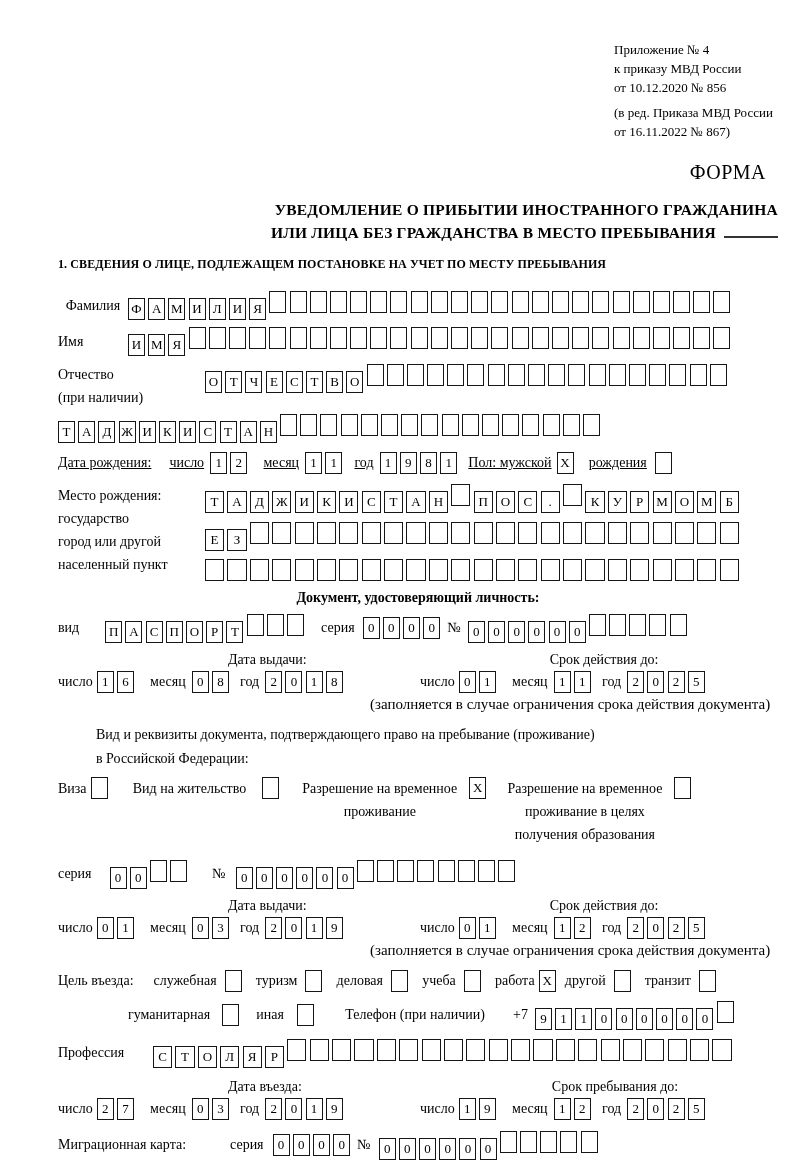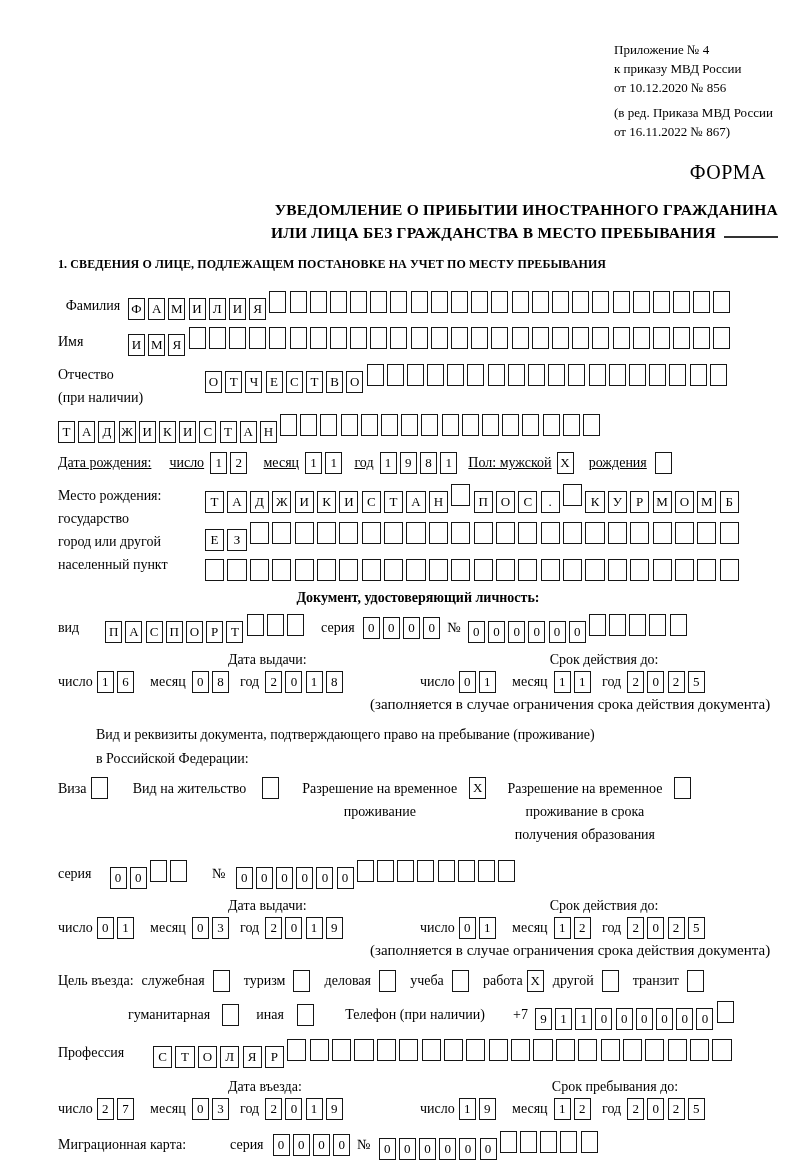--- a/index.html
+++ b/index.html
@@ -149,21 +149,21 @@
     <span class="cells cb" style="margin-left:4px;"><span class="cell"></span></span>
     <span style="margin-left:22px; line-height:23px;">Вид на жительство</span>
     <span class="cells cb" style="margin-left:16px;"><span class="cell"></span></span>
     <span class="optblk" style="margin-left:20px;">
       <div>Разрешение на временное</div>
       <div>проживание</div>
     </span>
     <span class="cells cb" style="margin-left:12px;"><span class="cell">X</span></span>
     <span class="optblk" style="margin-left:18px;">
       <div>Разрешение на временное</div>
-      <div>проживание в срока</div>
+      <div>проживание в целях</div>
       <div>получения образования</div>
     </span>
     <span class="cells cb" style="margin-left:12px;"><span class="cell"></span></span>
   </div>
 
   <div class="row" style="margin-top:14px;">
     <span>серия</span>
     <span class="cells" style="margin-left:18px;"><span class="cell">0</span><span class="cell">0</span><span class="cell"></span><span class="cell"></span></span>
     <span style="margin-left:22px;">№</span>
     <span class="cells" style="margin-left:10px;"><span class="cell">0</span><span class="cell">0</span><span class="cell">0</span><span class="cell">0</span><span class="cell">0</span><span class="cell">0</span><span class="cell"></span><span class="cell"></span><span class="cell"></span><span class="cell"></span><span class="cell"></span><span class="cell"></span><span class="cell"></span><span class="cell"></span></span>
@@ -186,21 +186,21 @@
     <span class="dl">месяц</span>
     <span class="cells"><span class="cell">1</span><span class="cell">2</span></span>
     <span class="dl" style="margin-left:8px;">год</span>
     <span class="cells"><span class="cell">2</span><span class="cell">0</span><span class="cell">2</span><span class="cell">5</span></span>
   </div>
 
   <div class="note" style="margin-left:312px;">(заполняется в случае ограничения срока действия документа)</div>
 
   <div class="row" style="margin-top:11px;">
     <span>Цель въезда:</span>
-    <span style="margin-left:8px;">служебная</span>
+    <span style="margin-left:20px;">служебная</span>
     <span class="cells cb"><span class="cell"></span></span>
     <span style="margin-left:11px;">туризм</span>
     <span class="cells cb"><span class="cell"></span></span>
     <span style="margin-left:11px;">деловая</span>
     <span class="cells cb"><span class="cell"></span></span>
     <span style="margin-left:11px;">учеба</span>
     <span class="cells cb"><span class="cell"></span></span>
     <span style="margin-left:11px;">работа</span>
     <span class="cells cb" style="margin-left:4px;"><span class="cell">X</span></span>
     <span style="margin-left:6px;">другой</span>

